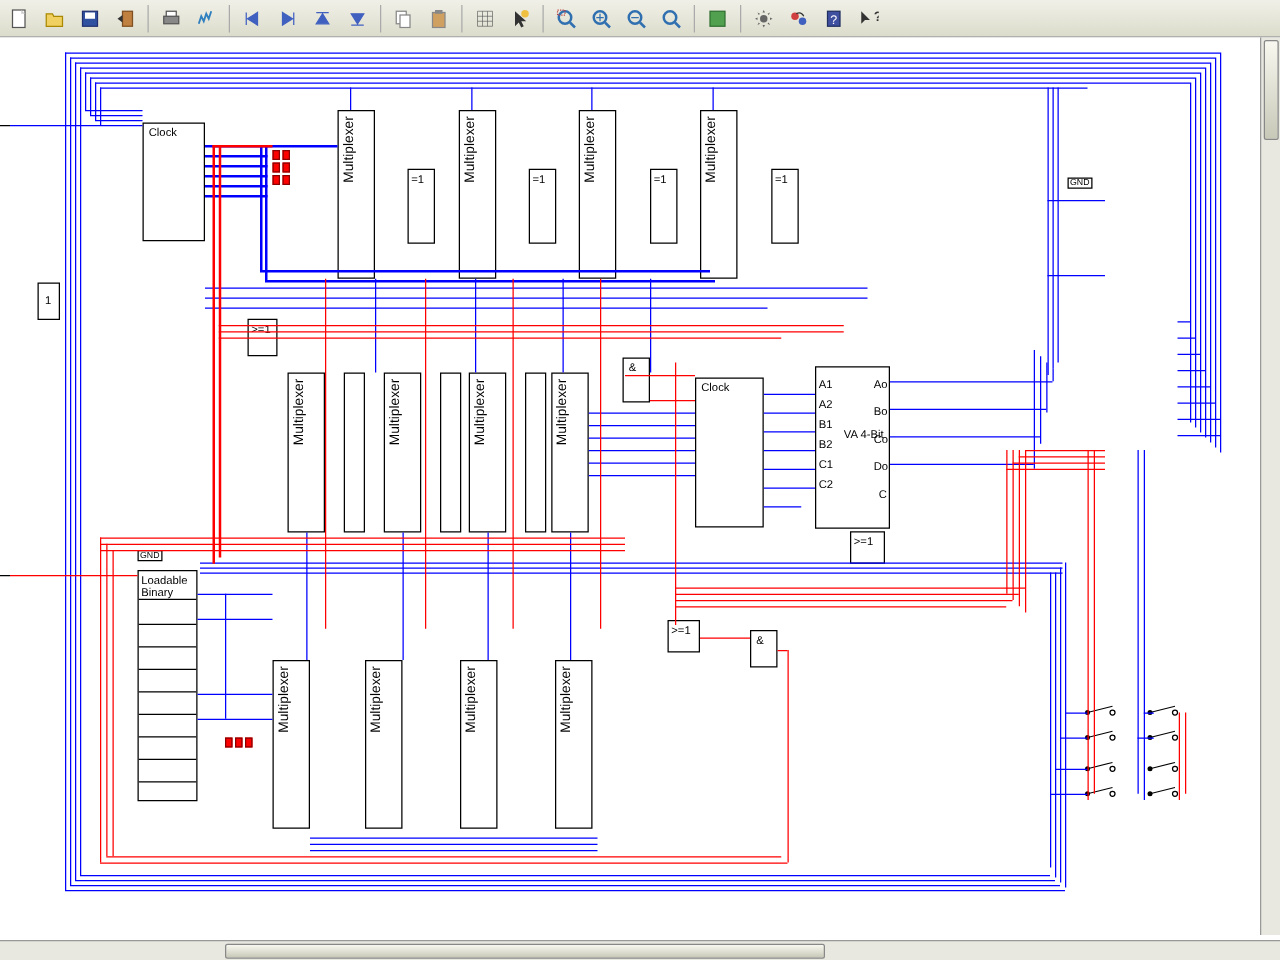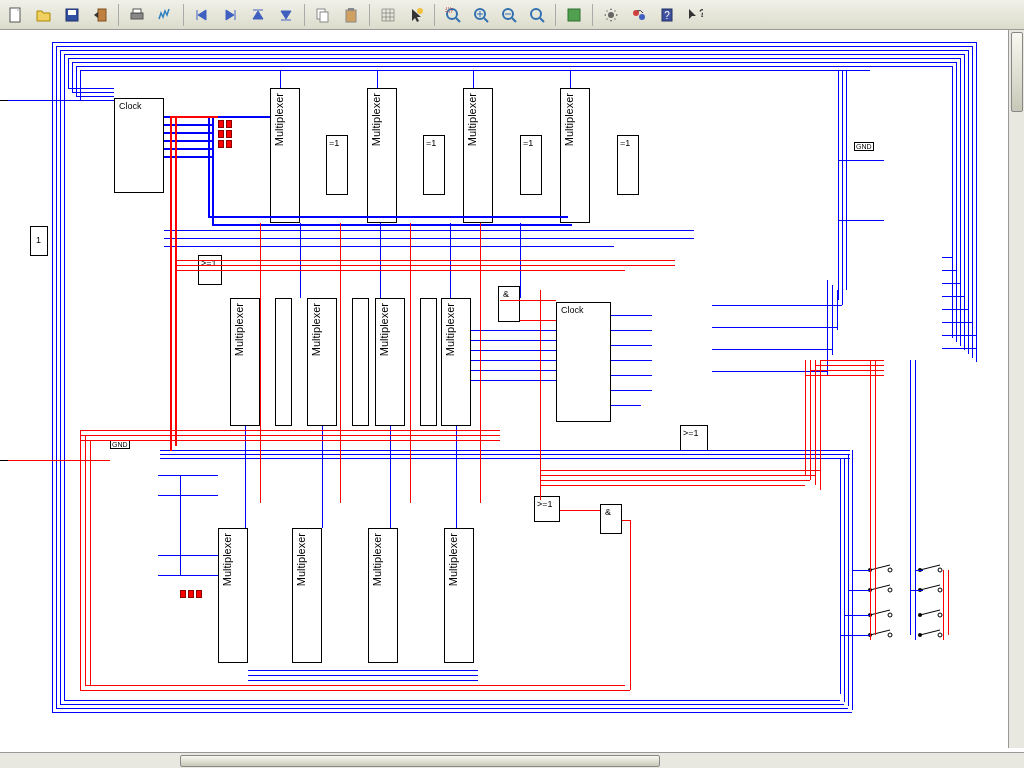--- a/index.html
+++ b/index.html
@@ -231,28 +231,54 @@
       </div>
 
     <div class="block" style="left:498px;top:256px;width:22px;height:36px">
         <div class="label small-label" style="left:4px;top:2px">&amp;</div>
       </div>
 
     <div class="block" style="left:556px;top:272px;width:55px;height:120px">
       <div class="label small-label" style="left:4px;top:2px">Clock</div>
     </div>
 
+    <div class="block" style="left:652px;top:263px;width:60px;height:130px">
+      <div class="label small-label" style="left:2px;top:8px">A1</div>
+      <div class="label small-label" style="left:2px;top:24px">A2</div>
+      <div class="label small-label" style="left:2px;top:40px">B1</div>
+      <div class="label small-label" style="left:2px;top:56px">B2</div>
+      <div class="label small-label" style="left:2px;top:72px">C1</div>
+      <div class="label small-label" style="left:2px;top:88px">C2</div>
+      <div class="label small-label" style="left:46px;top:8px">Ao</div>
+      <div class="label small-label" style="left:46px;top:30px">Bo</div>
+      <div class="label small-label" style="left:46px;top:52px">Co</div>
+      <div class="label small-label" style="left:46px;top:74px">Do</div>
+      <div class="label small-label" style="left:50px;top:96px">C</div>
+      <div class="label small-label" style="left:22px;top:48px">VA 4-Bit</div>
+    </div>
 
     <div class="block" style="left:680px;top:395px;width:28px;height:26px">
         <div class="label small-label" style="left:2px;top:2px">&gt;=1</div>
       </div>
 
     <div class="gnd" style="left:110px;top:410px">GND</div>
     <div class="gnd" style="left:854px;top:112px">GND</div>
 
+    <div class="block" style="left:110px;top:426px;width:48px;height:185px">
+      <div class="label small-label" style="left:2px;top:2px;width:44px">Loadable Binary</div>
+      <div style="position:absolute;left:0;top:22px;width:100%;height:1px;background:#000"></div>
+      <div style="position:absolute;left:0;top:42px;width:100%;height:1px;background:#000"></div>
+      <div style="position:absolute;left:0;top:60px;width:100%;height:1px;background:#000"></div>
+      <div style="position:absolute;left:0;top:78px;width:100%;height:1px;background:#000"></div>
+      <div style="position:absolute;left:0;top:96px;width:100%;height:1px;background:#000"></div>
+      <div style="position:absolute;left:0;top:114px;width:100%;height:1px;background:#000"></div>
+      <div style="position:absolute;left:0;top:132px;width:100%;height:1px;background:#000"></div>
+      <div style="position:absolute;left:0;top:150px;width:100%;height:1px;background:#000"></div>
+      <div style="position:absolute;left:0;top:168px;width:100%;height:1px;background:#000"></div>
+    </div>
 
     <div class="block" style="left:534px;top:466px;width:26px;height:26px">
         <div class="label small-label" style="left:2px;top:2px">&gt;=1</div>
       </div>
 
     <div class="block" style="left:600px;top:474px;width:22px;height:30px">
         <div class="label small-label" style="left:4px;top:2px">&amp;</div>
       </div>
 
     <div class="block" style="left:218px;top:498px;width:30px;height:135px">

